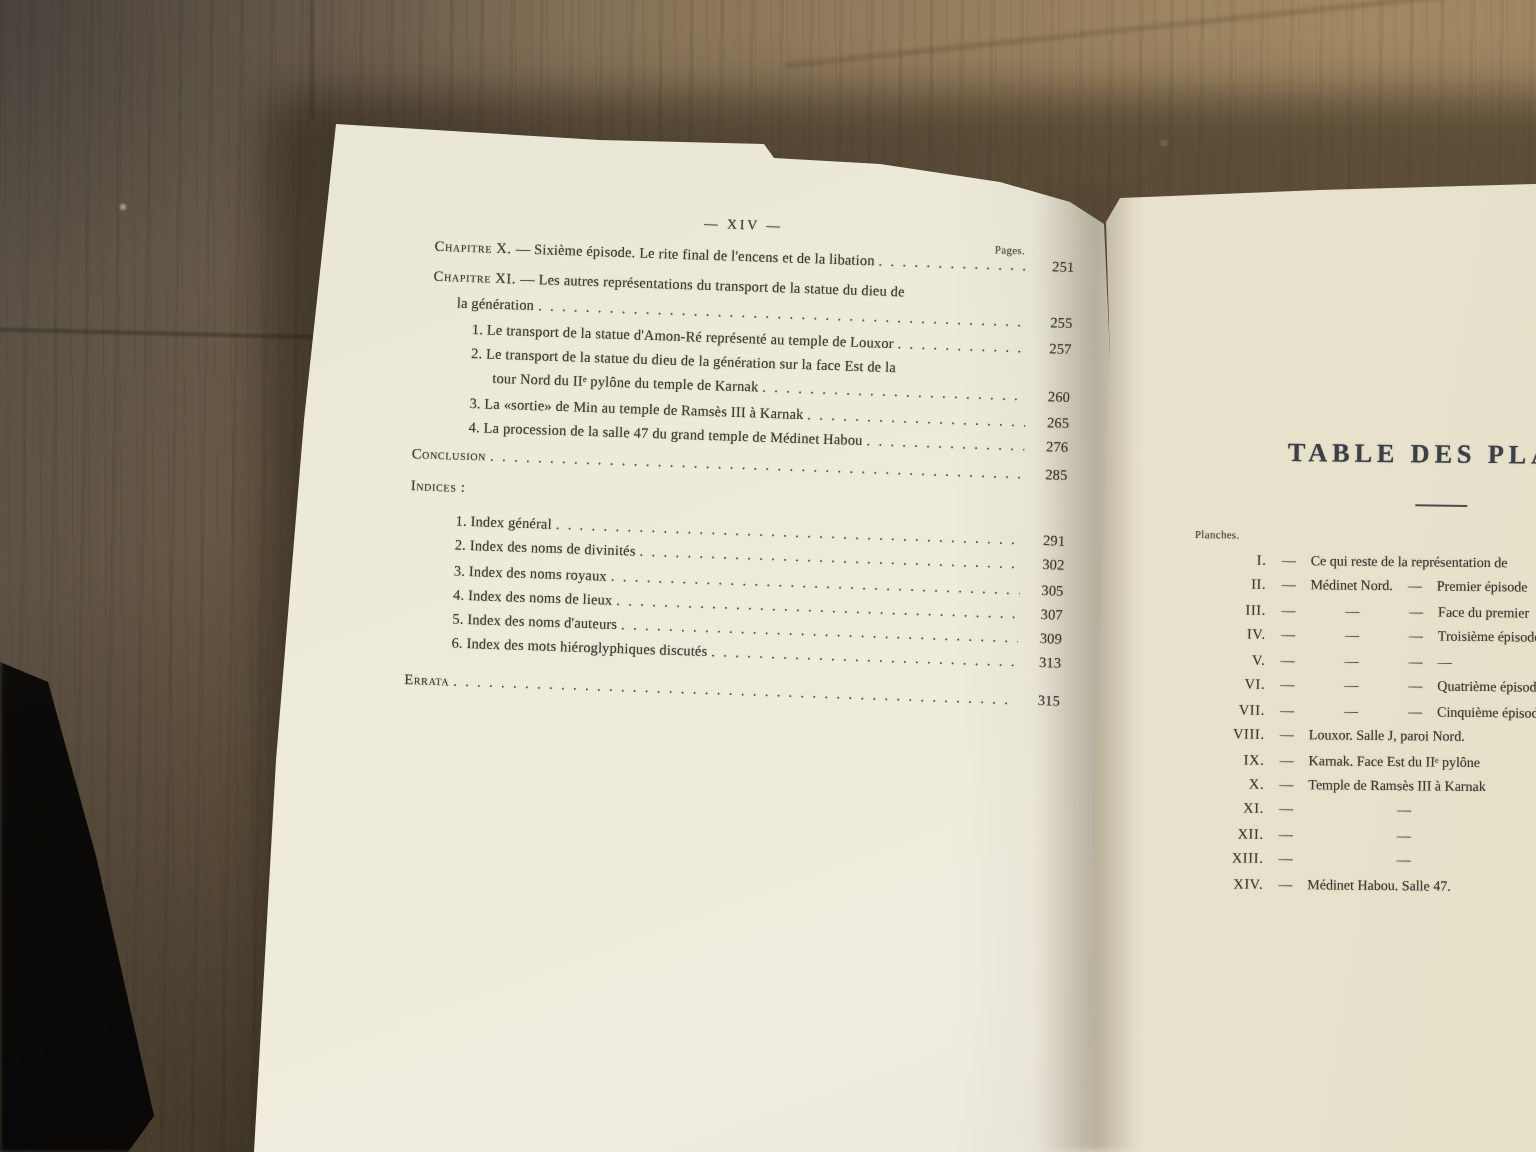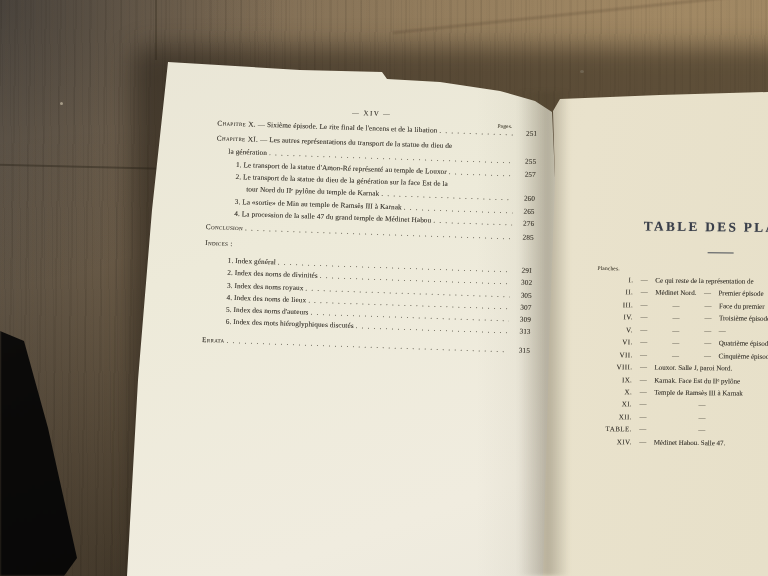--- a/index.html
+++ b/index.html
@@ -301,21 +301,21 @@
           <span class="num" data-interactable="false">XI.</span>
           <span class="sep" data-interactable="false">—</span>
           <span class="site" data-interactable="false">—</span>
         </div>
         <div class="plate-row pr-wditto" data-interactable="false">
           <span class="num" data-interactable="false">XII.</span>
           <span class="sep" data-interactable="false">—</span>
           <span class="site" data-interactable="false">—</span>
         </div>
         <div class="plate-row pr-wditto" data-interactable="false">
-          <span class="num" data-interactable="false">TABLE.</span>
+          <span class="num" data-interactable="false">XIII.</span>
           <span class="sep" data-interactable="false">—</span>
           <span class="site" data-interactable="false">—</span>
         </div>
         <div class="plate-row" data-interactable="false">
           <span class="num" data-interactable="false">XIV.</span>
           <span class="sep" data-interactable="false">—</span>
           <span class="site" data-interactable="false">Médinet Habou. Salle 47.</span>
         </div>
 
       </div>

